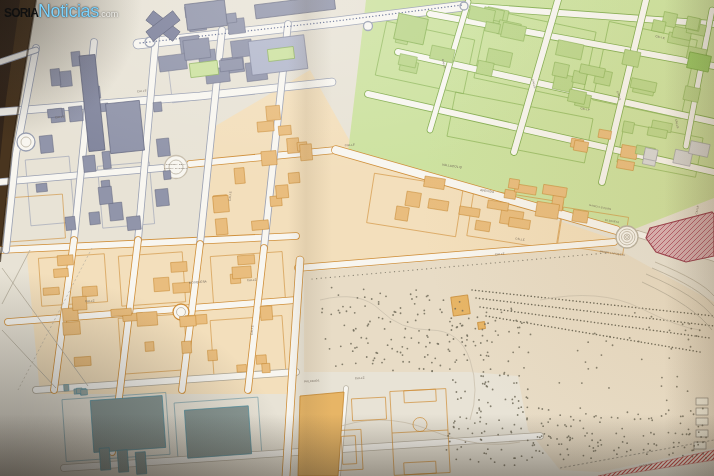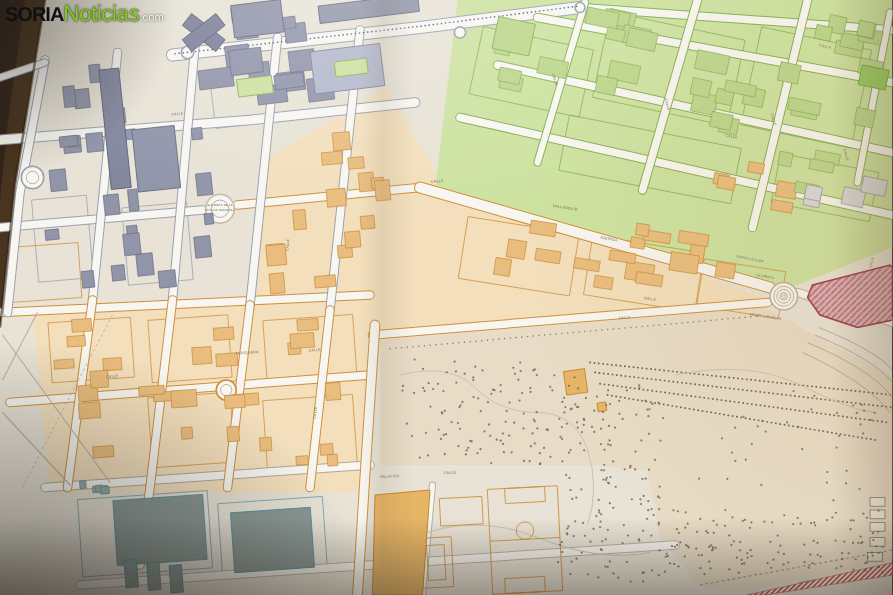--- a/index.html
+++ b/index.html
@@ -9,22 +9,22 @@
   #map-svg text{font-family:"Liberation Sans",sans-serif;fill:#6b6156;}
   .ov{position:absolute;inset:0;pointer-events:none;}
   .ov-sheen{background:radial-gradient(ellipse 520px 260px at 40% 0%,rgba(255,255,255,0.20),rgba(255,255,255,0) 70%);}
   .ov-warm{background:radial-gradient(ellipse 420px 430px at 100% 42%,rgba(190,150,90,0.18),rgba(0,0,0,0) 70%);}
   .ov-right{background:linear-gradient(to left,rgba(70,52,28,0.20),rgba(0,0,0,0) 7%);}
   .ov-bl{background:radial-gradient(ellipse 440px 330px at 0% 104%,rgba(28,26,24,0.55),rgba(28,26,24,0) 68%);}
   .ov-bottom{background:linear-gradient(to top,rgba(46,38,28,0.42),rgba(0,0,0,0) 13%);}
   .ov-tl{background:radial-gradient(circle 190px at 0% 0%,rgba(20,14,8,0.45),rgba(0,0,0,0) 75%);}
   .ov-crease{background:linear-gradient(to right,rgba(0,0,0,0) 288px,rgba(110,95,70,0.12) 306px,rgba(0,0,0,0) 332px);}
   .logo{position:absolute;top:1px;left:4px;z-index:9;white-space:nowrap;}
-  .lb{font-weight:bold;font-size:16px;color:#101010;letter-spacing:-0.8px;}
-  .ln{font-weight:normal;font-size:18px;color:#84cc16;letter-spacing:-0.4px;
+  .lb{font-weight:bold;font-size:12px;color:#101010;letter-spacing:-0.8px;}
+  .ln{font-weight:normal;font-size:18px;color:#7dd3fc;letter-spacing:-0.4px;
       text-shadow:0 0 2px rgba(55,55,55,0.95),0 0 1px rgba(55,55,55,0.9);}
   .lc{font-size:9px;color:#f4f3ee;text-shadow:0 0 2px rgba(55,55,55,0.95);}
 </style>
 </head>
 <body>
 
 <div id="stage">
   <svg id="map-svg" width="714" height="476" viewBox="0 0 714 476">
     <defs>
       <pattern id="redhatch" width="4" height="4" patternUnits="userSpaceOnUse">

